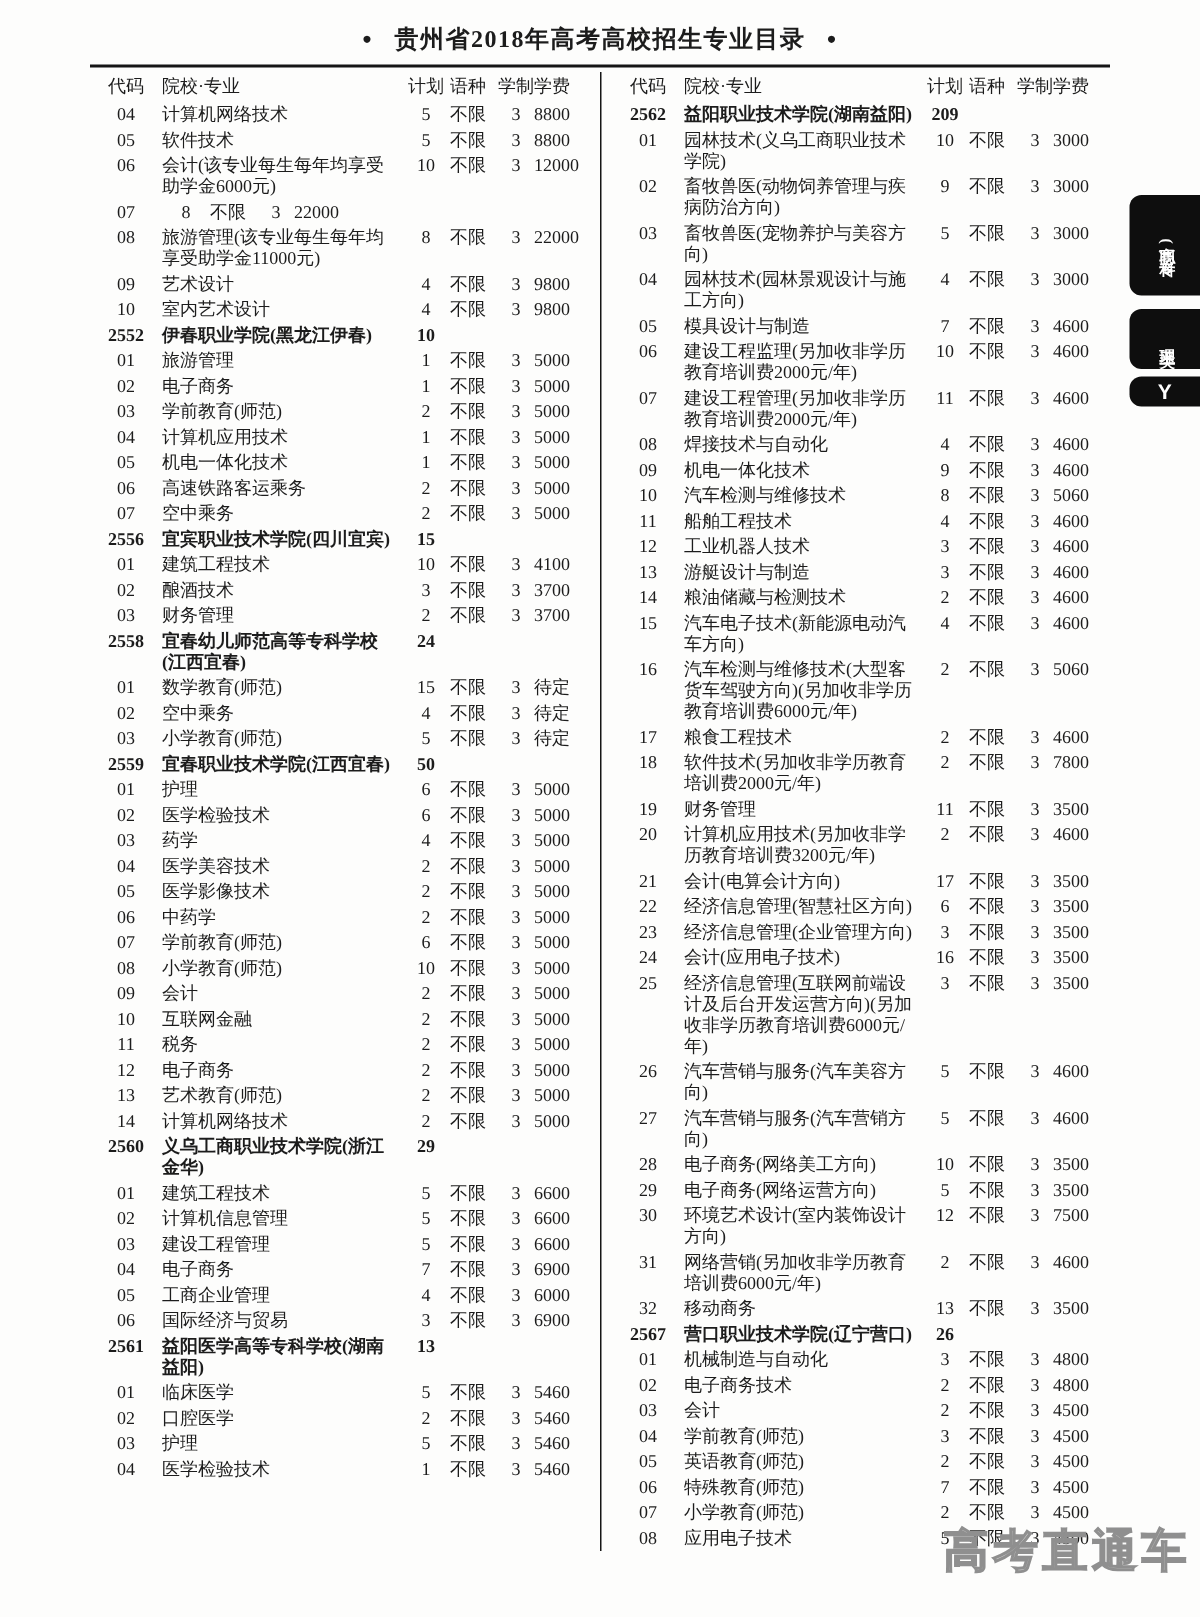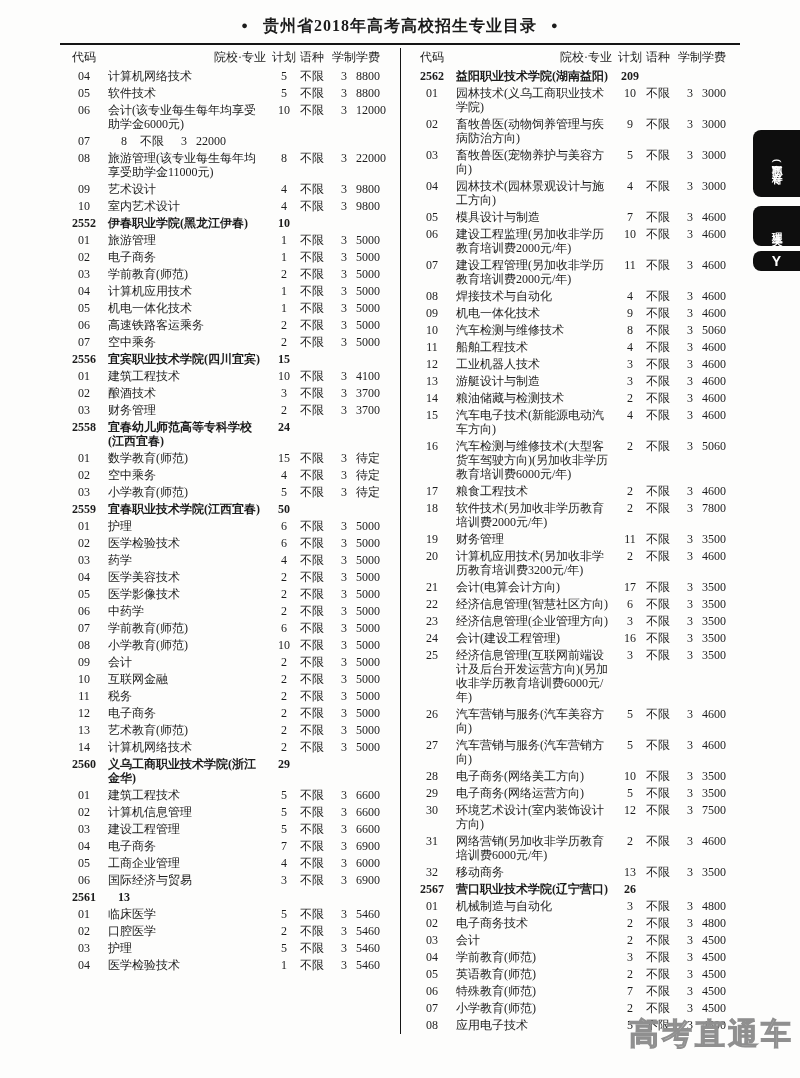--- a/index.html
+++ b/index.html
@@ -16,21 +16,21 @@
   .row{display:flex;align-items:flex-start;padding:1.5px 0;font-size:12px;line-height:14px;}
   .hdr{padding-bottom:4px;}
   .c-code{width:48px;flex:none;text-align:center;}
   .c-name{flex:1;padding-right:2px;}
   .c-plan{width:32px;flex:none;text-align:center;}
   .c-rest{width:94px;flex:none;display:flex;white-space:nowrap;}
   .c-lang{width:32px;flex:none;}
   .c-yrs{width:24px;flex:none;text-align:center;}
   .c-fee{flex:1;text-align:left;}
   .school .c-code,.school .c-name,.school .c-plan{font-weight:bold;}
-  .hdr .c-name{text-align:right;}
+  .hdr .c-name{text-align:left;}
   .tab{position:absolute;left:753px;width:47px;background:#0e0e0e;color:#ffffff;
        border-radius:8px 0 0 8px;display:flex;align-items:center;justify-content:center;
        font-weight:bold;}
   .tab .vt{writing-mode:vertical-rl;text-orientation:mixed;font-size:10.5px;letter-spacing:1.5px;line-height:1;}
   .tab-1{top:130px;height:67px;}
   .tab-2{top:206px;height:40px;}
   .tab-3{top:251px;height:20px;font-family:"Liberation Sans","DejaVu Sans",sans-serif;
          font-size:14px;line-height:20px;}
   .watermark{position:absolute;top:1014px;right:6px;font-size:30px;font-weight:bold;
              letter-spacing:3px;color:rgba(150,150,150,0.45);
@@ -484,20 +484,21 @@
             <span class="c-name">国际经济与贸易</span>
             <span class="c-plan">3</span>
             <span class="c-rest">
               <span class="c-lang">不限</span>
               <span class="c-yrs">3</span>
               <span class="c-fee">6900</span>
             </span>
           </div>
           <div class="row school">
             <span class="c-code">2561</span>
+            <span class="c-name">益阳医学高等专科学校(湖南益阳)</span>
             <span class="c-plan">13</span>
             <span class="c-rest"></span>
           </div>
           <div class="row major">
             <span class="c-code">01</span>
             <span class="c-name">临床医学</span>
             <span class="c-plan">5</span>
             <span class="c-rest">
               <span class="c-lang">不限</span>
               <span class="c-yrs">3</span>
@@ -782,21 +783,21 @@
             <span class="c-name">经济信息管理(企业管理方向)</span>
             <span class="c-plan">3</span>
             <span class="c-rest">
               <span class="c-lang">不限</span>
               <span class="c-yrs">3</span>
               <span class="c-fee">3500</span>
             </span>
           </div>
           <div class="row major">
             <span class="c-code">24</span>
-            <span class="c-name">会计(建设工程管理)</span>
+            <span class="c-name">会计(应用电子技术)</span>
             <span class="c-plan">16</span>
             <span class="c-rest">
               <span class="c-lang">不限</span>
               <span class="c-yrs">3</span>
               <span class="c-fee">3500</span>
             </span>
           </div>
           <div class="row major">
             <span class="c-code">25</span>
             <span class="c-name">经济信息管理(互联网前端设计及后台开发运营方向)(另加收非学历教育培训费6000元/年)</span>

